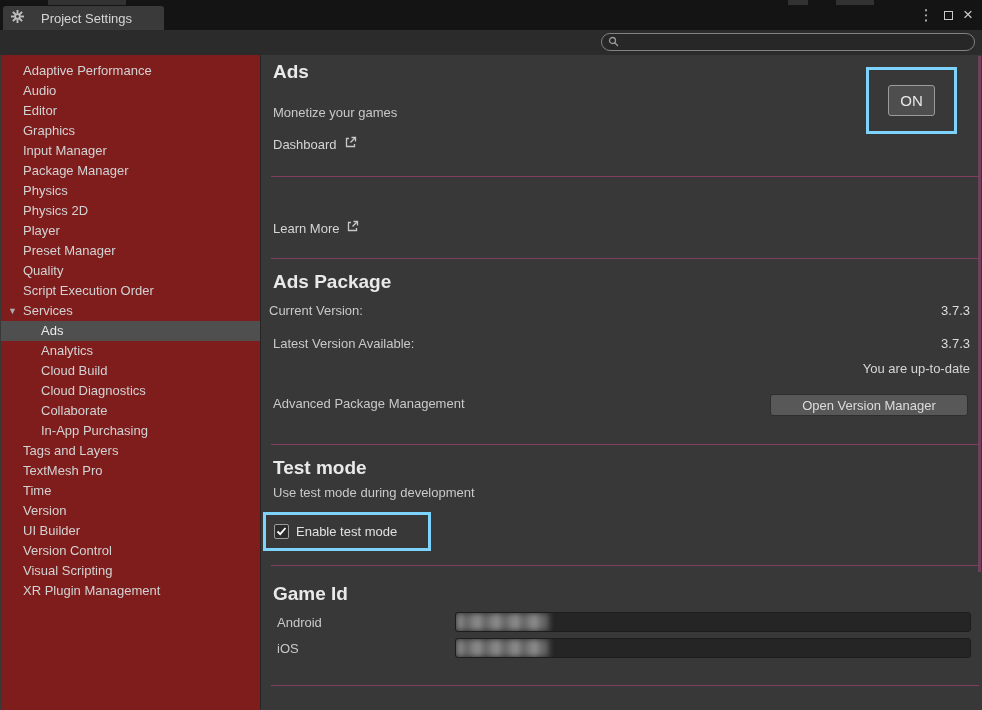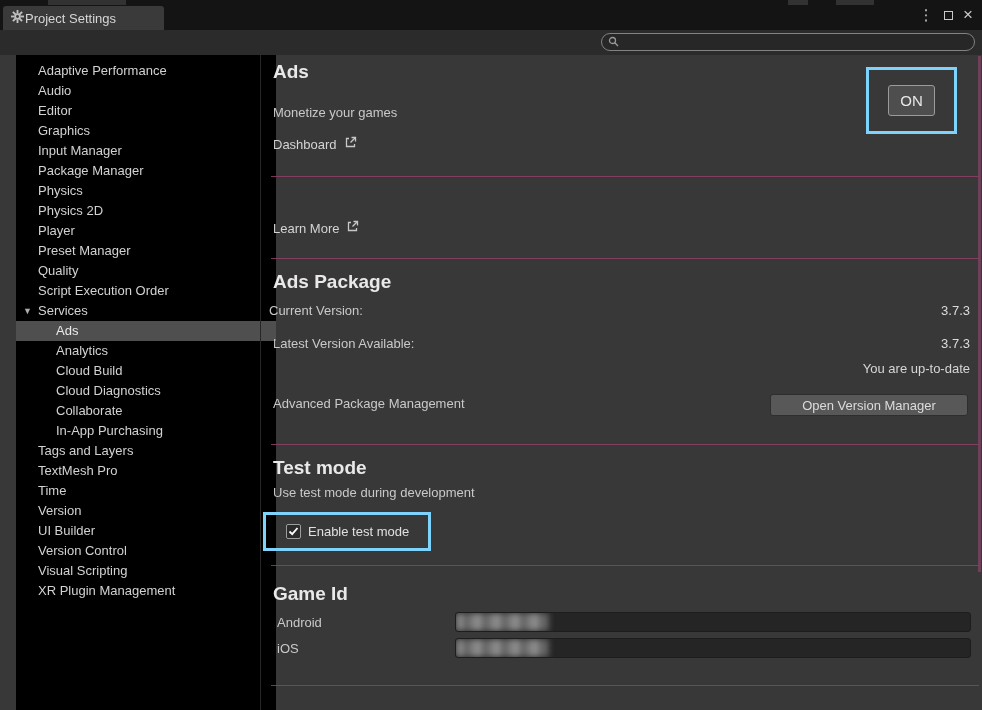--- a/index.html
+++ b/index.html
@@ -4,35 +4,35 @@
 <style>
   *{box-sizing:border-box;margin:0;padding:0}
   html,body{width:982px;height:710px;background:#383838;font-family:"Liberation Sans",sans-serif;overflow:hidden}
   .stage{position:relative;width:982px;height:710px;background:#383838}
 
   
   .titlebar{position:absolute;left:0;top:0;width:982px;height:30px;background:#141414}
   .peek{position:absolute;background:#4a4a4a;opacity:.55;top:0;height:5px}
   .pk1{left:48px;width:78px}.pk2{left:788px;width:20px}.pk3{left:836px;width:38px}
   .tab{position:absolute;left:3px;top:6px;width:161px;height:24px;background:#3a3a3a;border-radius:3px 3px 0 0;
-       display:flex;align-items:center;gap:1px;padding:0 8px;color:#d6d6d6;font-size:13px;cursor:default}
+       display:flex;align-items:center;gap:17px;padding:0 8px;color:#d6d6d6;font-size:13px;cursor:default}
   .winctl{position:absolute;top:6px;height:18px;display:flex;align-items:center;justify-content:center;color:#c9c9c9;cursor:pointer}
   .kebab{right:48px;width:16px;font-size:15px}
   .maxi{right:26px;width:16px}
   .maxi .box{width:9px;height:9px;border:1px solid #c9c9c9;display:block}
   .close{right:6px;width:16px;font-size:17px}
 
   
   .toolrow{position:absolute;left:0;top:30px;width:982px;height:25px;background:#2b2b2b}
   .search{position:absolute;left:601px;top:33px;width:374px;height:18px;background:#272727;border:1px solid #828282;
           border-radius:9px;display:flex;align-items:center;padding-left:6px;gap:4px}
   .search input{background:transparent;border:0;outline:0;color:#ddd;font-size:12px;width:330px;font-family:inherit}
 
   
-  .sidebar{position:absolute;left:16px;top:55px;width:260px;bottom:0;background:#000000;padding-top:6px}
+  .sidebar{position:absolute;left:1px;top:55px;width:260px;bottom:0;background:#7f1d1d;padding-top:6px}
   .si{position:relative;height:20px;line-height:20px;font-size:13px;color:#d2d2d2;padding-left:22px;white-space:nowrap;cursor:pointer}
   .si.l1{padding-left:40px}
   .si.sel{background:#4f4f4f;color:#eaeaea}
   .si .arrow{position:absolute;left:7px;top:0;font-size:9px;color:#adadad}
   .vsep{position:absolute;left:260px;top:55px;bottom:0;width:1px;background:#262626}
 
   
   .main{position:absolute;left:261px;top:55px;width:721px;height:655px}
   .h{position:absolute;font-size:19px;font-weight:bold;color:#e9e9e9;cursor:default}
   .t{position:absolute;font-size:13px;color:#c9c9c9;cursor:default}
@@ -56,21 +56,21 @@
   .cur-v{right:12px;top:248px}
   .lat-l{left:12px;top:281px}
   .lat-v{right:12px;top:281px}
   .upto{right:12px;top:306px;color:#d6d6d6}
   .adv-l{left:12px;top:341px}
   .opm-btn{position:absolute;left:509px;top:339px;width:198px;height:22px;background:#585858;border:1px solid #2e2e2e;
            border-radius:3px;color:#dcdcdc;font-size:13px;display:flex;align-items:center;justify-content:center;cursor:pointer}
   .div3{top:389px}
   .tm-title{left:12px;top:402px}
   .tm-sub{left:12px;top:430px}
-  .tm-annot{left:2px;top:457px;width:168px;height:39px;display:flex;align-items:center;padding-left:20px;gap:7px}
+  .tm-annot{left:2px;top:457px;width:168px;height:39px;display:flex;align-items:center;padding-left:8px;gap:7px}
   .cb{width:15px;height:15px;background:#2b2b2b;border:1px solid #9d9d9d;border-radius:2px;display:flex;
       align-items:center;justify-content:center;cursor:pointer;flex:none}
   .cb-label{font-size:13px;color:#e0e0e0;cursor:default}
   .div4{top:510px}
   .gid-title{left:12px;top:528px}
   .and-l{left:16px;top:560px}
   .ios-l{left:16px;top:586px}
   .field{position:absolute;left:194px;width:516px;height:20px;background:#252525;border:1px solid #1d1d1d;
          border-radius:3px;overflow:hidden;cursor:text}
   .and-f{top:557px}

